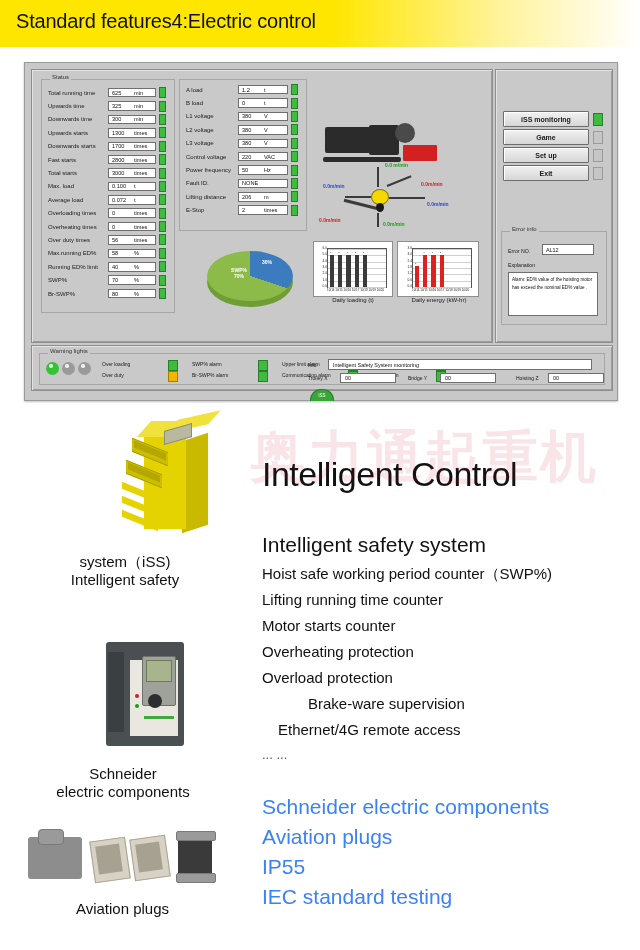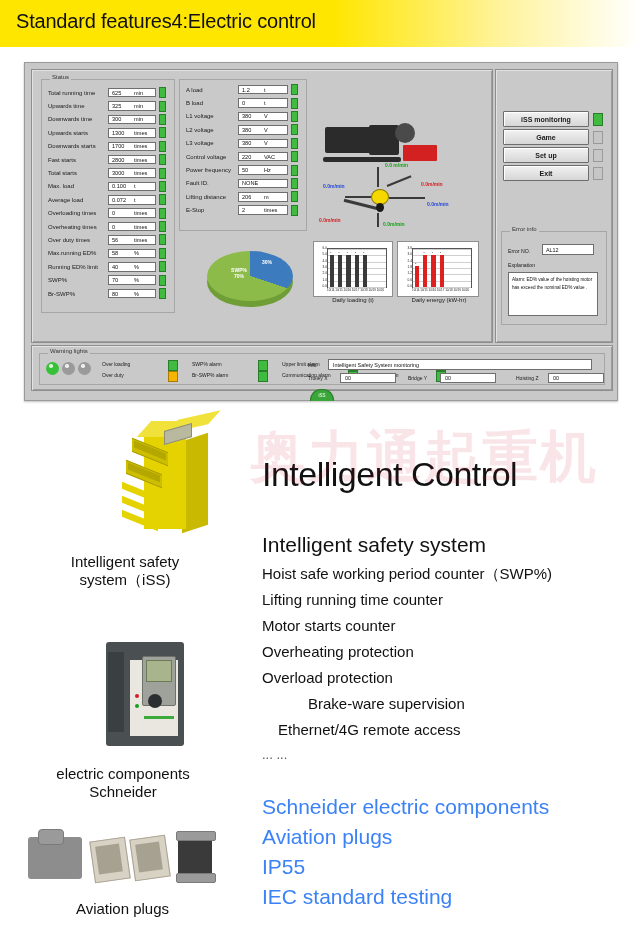--- a/index.html
+++ b/index.html
@@ -610,39 +610,39 @@
     <div class="screen" style="left:56px;top:12px;width:26px;height:12px;transform:skewY(-16deg);"></div>
     <div class="conn" style="left:24px;top:30px;width:36px;height:12px;transform:skewY(22deg);"></div>
     <div class="conn" style="left:18px;top:52px;width:36px;height:12px;transform:skewY(22deg);"></div>
     <div class="pin" style="left:26px;top:32px;width:32px;height:7px;transform:skewY(22deg);opacity:.5;"></div>
     <div class="pin" style="left:20px;top:54px;width:32px;height:7px;transform:skewY(22deg);opacity:.5;"></div>
     <div class="front" style="left:14px;top:74px;width:36px;height:7px;transform:skewY(22deg);"></div>
     <div class="front" style="left:14px;top:88px;width:36px;height:7px;transform:skewY(22deg);"></div>
     <div class="front" style="left:14px;top:102px;width:36px;height:7px;transform:skewY(22deg);"></div>
   </div>
   <div class="cap" style="left:20px;top:148px;width:210px;">
+    <div>system（iSS)</div>
     <div>Intelligent safety</div>
-    <div>system（iSS)</div>
   </div>
 
   <div class="drv" style="left:98px;top:233px;width:120px;height:112px;">
     <div class="case" style="left:8px;top:4px;width:78px;height:104px;"></div>
     <div class="fins" style="left:10px;top:14px;width:16px;height:80px;"></div>
     <div class="face" style="left:32px;top:22px;width:48px;height:76px;"></div>
     <div class="kp" style="left:44px;top:18px;width:32px;height:48px;"></div>
     <div class="lcd" style="left:48px;top:22px;width:24px;height:20px;"></div>
     <div class="dotr" style="left:37px;top:56px;"></div>
     <div class="dotg" style="left:37px;top:66px;"></div>
     <div class="knob" style="left:50px;top:56px;width:14px;height:14px;"></div>
     <div class="logo" style="left:46px;top:78px;width:30px;"></div>
     <div class="case" style="left:14px;top:100px;width:62px;height:8px;border-radius:0 0 2px 2px;"></div>
   </div>
   <div class="cap" style="left:8px;top:360px;width:230px;">
+    <div>Schneider</div>
     <div>electric components</div>
-    <div>Schneider</div>
   </div>
 
   <div class="plug" style="left:20px;top:420px;width:215px;height:72px;">
     <div class="hood" style="left:8px;top:12px;width:54px;height:42px;"></div>
     <div class="shell" style="left:18px;top:4px;width:24px;height:14px;border-radius:4px;"></div>
     <div class="ins" style="left:72px;top:14px;width:34px;height:40px;transform:rotate(-8deg);"></div>
     <div class="pinrow" style="left:77px;top:20px;width:24px;height:28px;transform:rotate(-8deg);opacity:.55;"></div>
     <div class="ins" style="left:112px;top:12px;width:34px;height:40px;transform:rotate(-8deg);"></div>
     <div class="pinrow" style="left:117px;top:18px;width:24px;height:28px;transform:rotate(-8deg);opacity:.55;"></div>
     <div class="dark" style="left:158px;top:8px;width:34px;height:46px;"></div>

